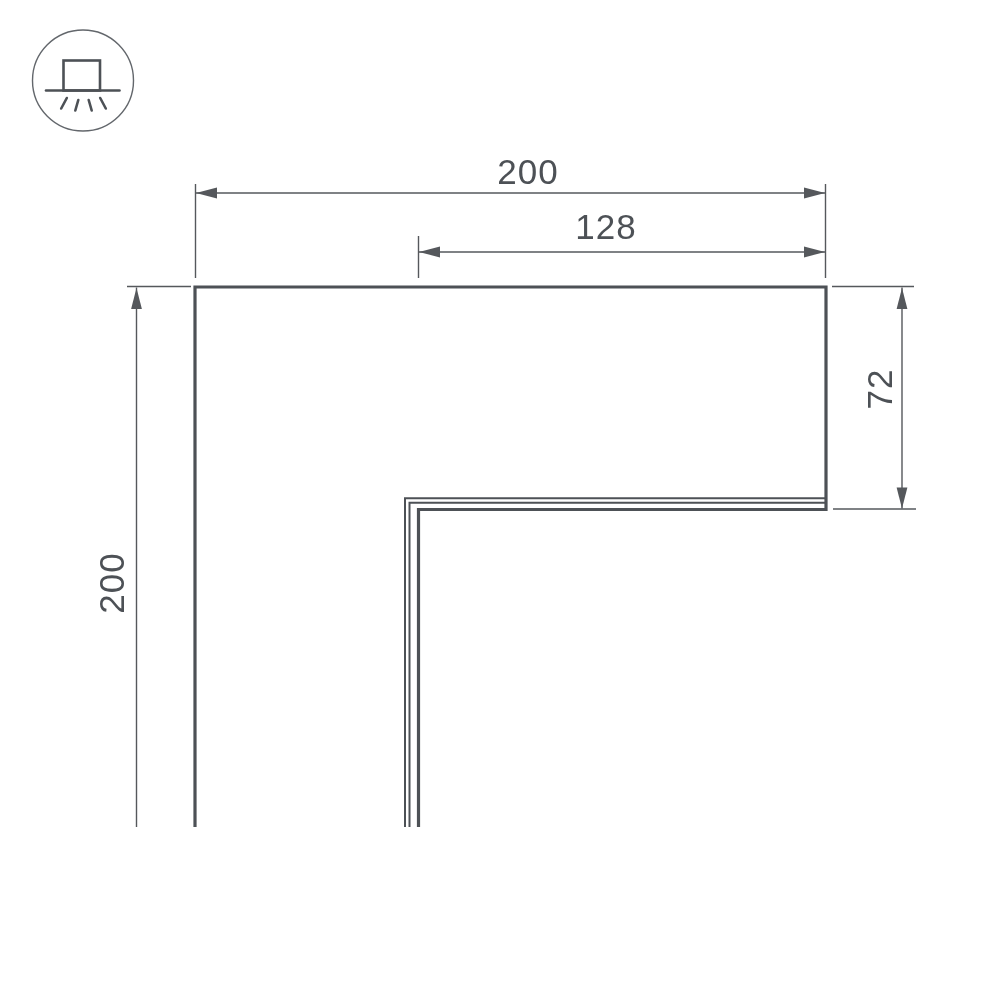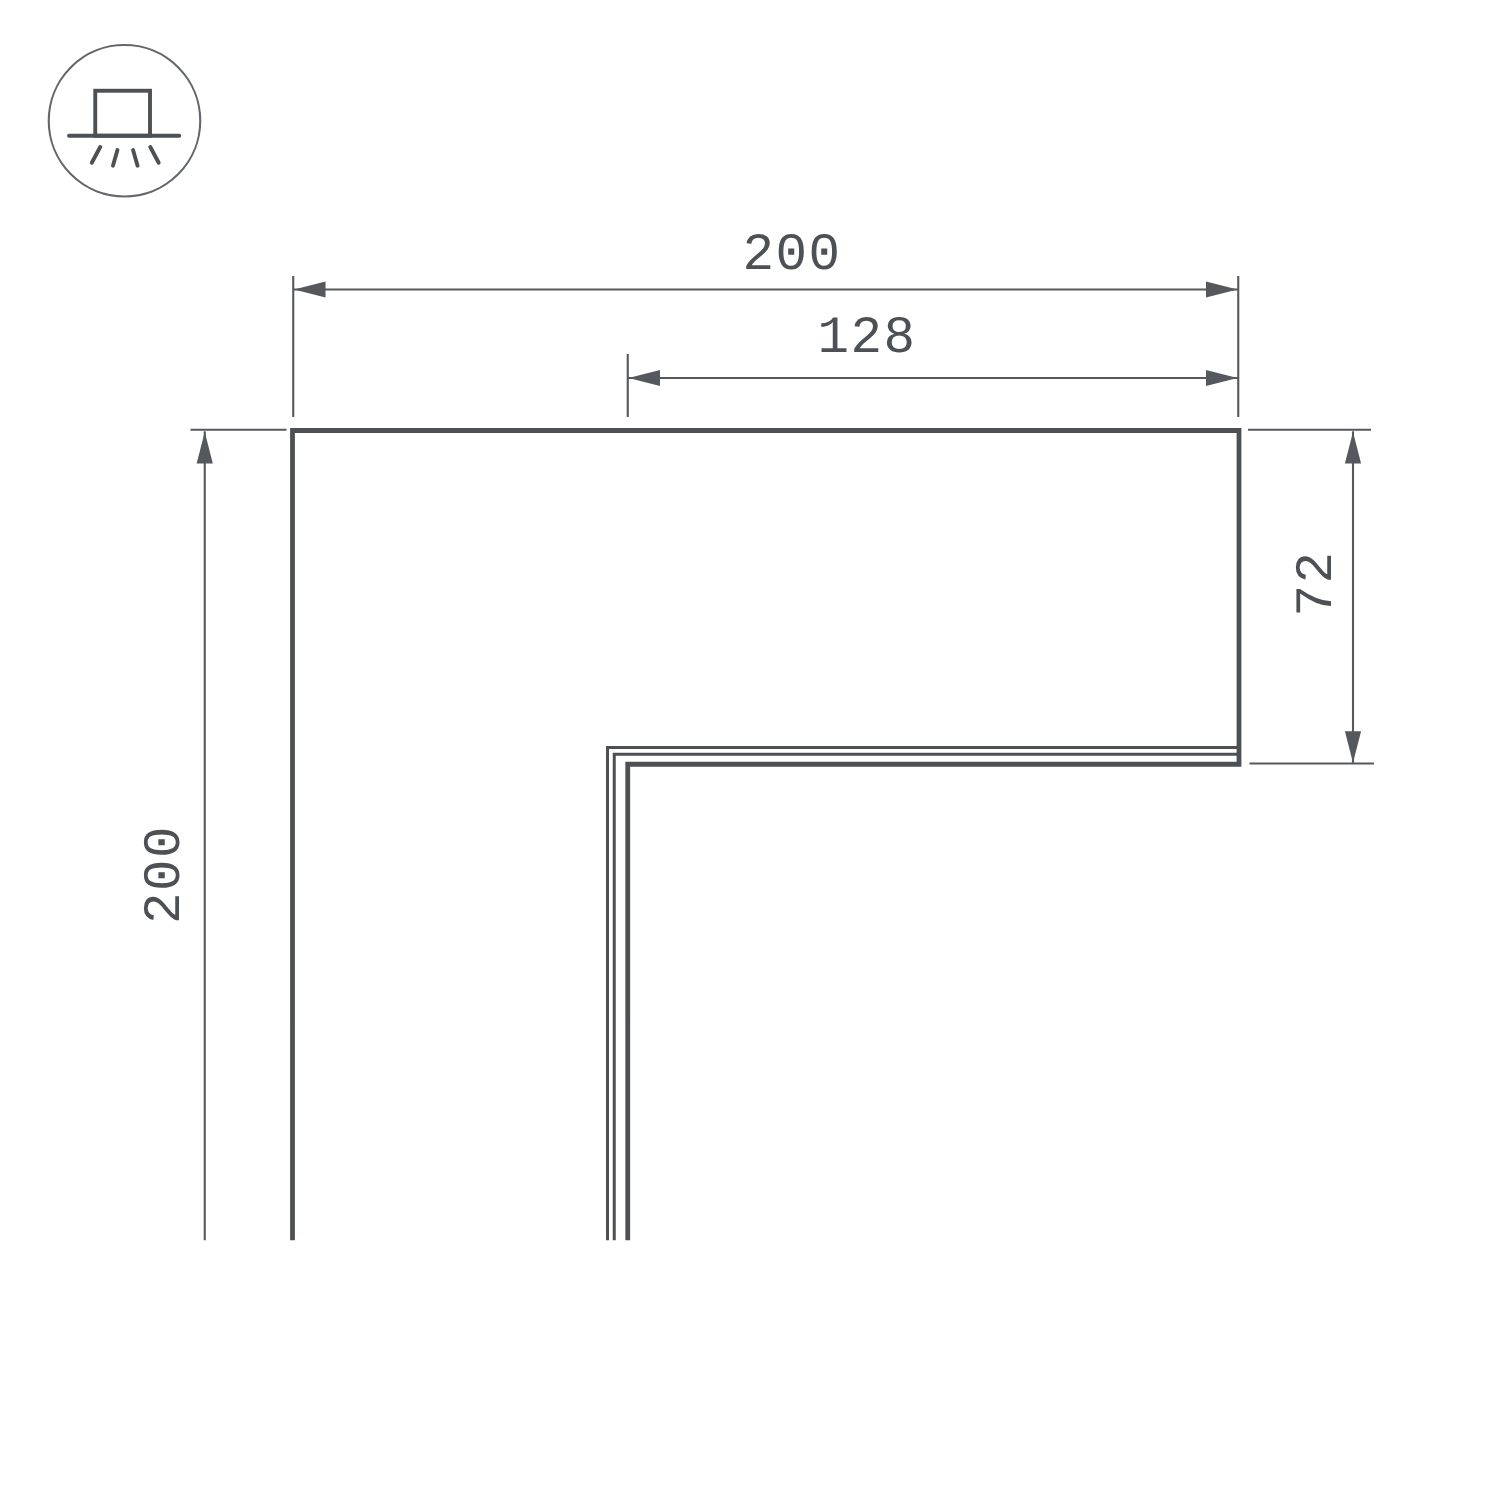--- a/index.html
+++ b/index.html
@@ -6,21 +6,21 @@
     margin: 0;
     padding: 0;
     background: #ffffff;
   }
   .stage {
     position: relative;
     width: 1000px;
     height: 827px;
     background: #ffffff;
     overflow: hidden;
-    font-family: Liberation Mono, monospace;
+    font-family: Liberation Sans, sans-serif;
   }
   .drawing-svg {
     position: absolute;
     left: 0;
     top: 0;
   }
   .dim-label {
     position: absolute;
     font-size: 35px;
     line-height: 1;
@@ -83,19 +83,19 @@
       <line x1="832" y1="286.5" x2="914" y2="286.5"></line>
       <line x1="833" y1="509" x2="916" y2="509"></line>
       <line x1="902" y1="287.5" x2="902" y2="508.5"></line>
       <polygon stroke="none" points="902,288 896.6,309 907.4,309"></polygon>
       <polygon stroke="none" points="902,508.5 896.6,487.5 907.4,487.5"></polygon>
     </g>
   </svg>
 
   <div class="dim-label" style="left:528px; top:171px;">200</div>
 
-  <div class="dim-label" style="left:578px; top:226px;">128</div>
+  <div class="dim-label" style="left:606px; top:226px;">128</div>
 
   <div class="dim-label rot" style="left:111px; top:583px;">200</div>
 
   <div class="dim-label rot" style="left:879px; top:389px;">72</div>
 
 </div>
 
 </body></html>

